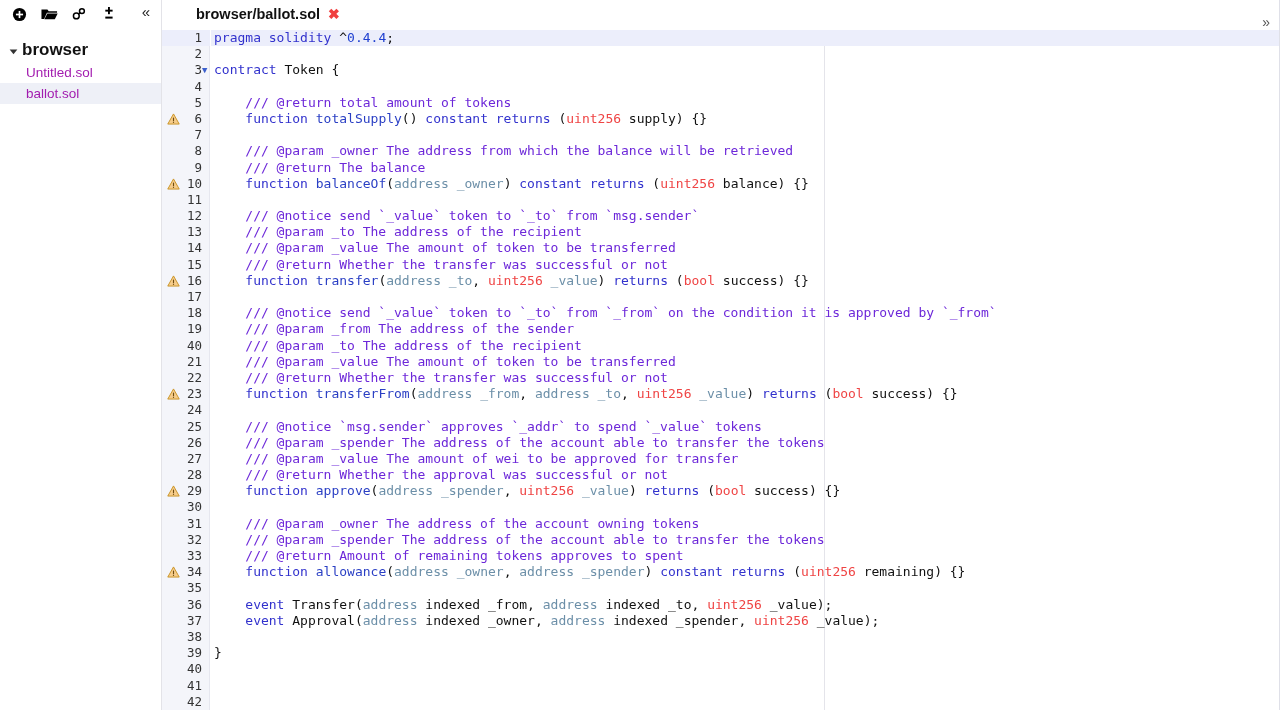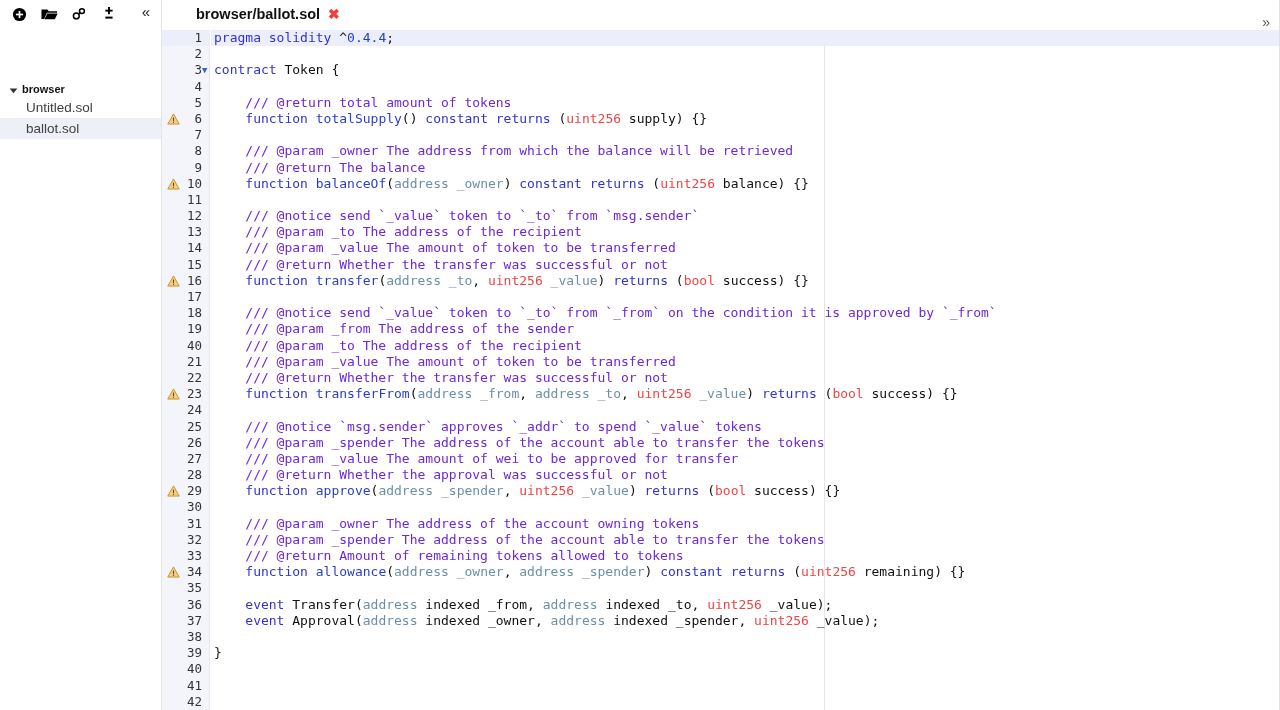--- a/index.html
+++ b/index.html
@@ -55,37 +55,36 @@
 
   #file-tree {
     padding-top: 10px;
     font-size: 13.5px;
     color: #111111;
   }
   .tree-root {
     display: flex; align-items: center;
     padding: 2px 0 2px 8px;
     font-weight: bold;
-    font-size: 11px;
-    cursor: pointer;
-    margin-top: 43px;
+    font-size: 17px;
+    cursor: pointer;
   }
   .tree-caret {
     width: 11px; height: 11px;
     margin-right: 3px;
     display: inline-block;
     position: relative;
     top: 1px;
   }
   .tree-caret svg { display: block; }
   .tree-item {
     padding: 3px 0 3px 26px;
     font-size: 13.5px;
     cursor: pointer;
-    color: #404040;
+    color: #a21caf;
   }
   .tree-item.selected {
     background: #eef0f7;
   }
 
   
   #editor-area {
     position: relative;
     flex: 1 1 auto;
     height: 710px;
@@ -335,21 +334,21 @@
           <div class="line"><span class="ln-num-cell">27</span><span class="ln-code"><span class="cmt">    /// @param _value The amount of wei to be approved for transfer</span></span></div>
           <div class="line"><span class="ln-num-cell">28</span><span class="ln-code"><span class="cmt">    /// @return Whether the approval was successful or not</span></span></div>
           <div class="line"><span class="ln-warn"><svg width="13" height="12" viewBox="0 0 14 13">
                 <path d="M7 1 L13.2 12 L0.8 12 Z" fill="#f6cc8a" stroke="#c8901f" stroke-width="1"></path>
                 <rect x="6.4" y="5" width="1.2" height="3.8" fill="#6b4a10"></rect>
                 <rect x="6.4" y="9.5" width="1.2" height="1.2" fill="#6b4a10"></rect>
               </svg></span><span class="ln-num-cell">29</span><span class="ln-code"><span class="pun">    </span><span class="kw">function</span><span class="pun"> </span><span class="fn">approve</span><span class="pun">(</span><span class="var">address _spender</span><span class="pun">, </span><span class="typ">uint256</span><span class="pun"> </span><span class="var">_value</span><span class="pun">) </span><span class="kw">returns</span><span class="pun"> (</span><span class="typ">bool</span><span class="pun"> success) {}</span></span></div>
           <div class="line"><span class="ln-num-cell">30</span><span class="ln-code"></span></div>
           <div class="line"><span class="ln-num-cell">31</span><span class="ln-code"><span class="cmt">    /// @param _owner The address of the account owning tokens</span></span></div>
           <div class="line"><span class="ln-num-cell">32</span><span class="ln-code"><span class="cmt">    /// @param _spender The address of the account able to transfer the tokens</span></span></div>
-          <div class="line"><span class="ln-num-cell">33</span><span class="ln-code"><span class="cmt">    /// @return Amount of remaining tokens allowed to tokens</span></span></div>
+          <div class="line"><span class="ln-num-cell">33</span><span class="ln-code"><span class="cmt">    /// @return Amount of remaining tokens approves to spent</span></span></div>
           <div class="line"><span class="ln-warn"><svg width="13" height="12" viewBox="0 0 14 13">
                 <path d="M7 1 L13.2 12 L0.8 12 Z" fill="#f6cc8a" stroke="#c8901f" stroke-width="1"></path>
                 <rect x="6.4" y="5" width="1.2" height="3.8" fill="#6b4a10"></rect>
                 <rect x="6.4" y="9.5" width="1.2" height="1.2" fill="#6b4a10"></rect>
               </svg></span><span class="ln-num-cell">34</span><span class="ln-code"><span class="pun">    </span><span class="kw">function</span><span class="pun"> </span><span class="fn">allowance</span><span class="pun">(</span><span class="var">address _owner</span><span class="pun">, </span><span class="var">address _spender</span><span class="pun">) </span><span class="kw">constant</span><span class="pun"> </span><span class="kw">returns</span><span class="pun"> (</span><span class="typ">uint256</span><span class="pun"> remaining) {}</span></span></div>
           <div class="line"><span class="ln-num-cell">35</span><span class="ln-code"></span></div>
           <div class="line"><span class="ln-num-cell">36</span><span class="ln-code"><span class="pun">    </span><span class="kw">event</span><span class="pun"> Transfer(</span><span class="var">address</span><span class="pun"> indexed _from, </span><span class="var">address</span><span class="pun"> indexed _to, </span><span class="typ">uint256</span><span class="pun"> _value);</span></span></div>
           <div class="line"><span class="ln-num-cell">37</span><span class="ln-code"><span class="pun">    </span><span class="kw">event</span><span class="pun"> Approval(</span><span class="var">address</span><span class="pun"> indexed _owner, </span><span class="var">address</span><span class="pun"> indexed _spender, </span><span class="typ">uint256</span><span class="pun"> _value);</span></span></div>
           <div class="line"><span class="ln-num-cell">38</span><span class="ln-code"></span></div>
           <div class="line"><span class="ln-num-cell">39</span><span class="ln-code"><span class="pun">}</span></span></div>

